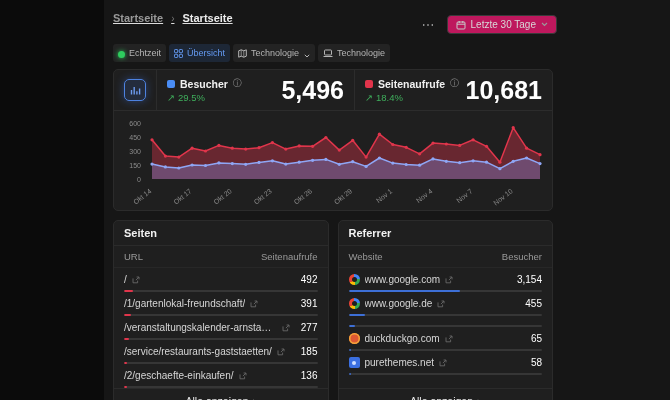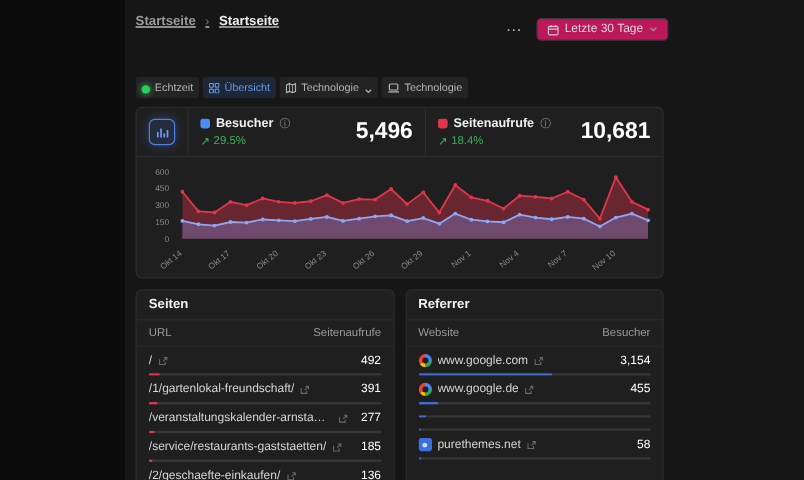--- a/index.html
+++ b/index.html
@@ -15,40 +15,40 @@
   .bc-sep{color:#777;font-size:10px;}
   .bc-current{color:#ededed;font-weight:bold;}
   .controls{display:flex;align-items:center;gap:12px;margin-top:7px;}
   .more-btn{color:#b5b5b5;font-size:13px;cursor:pointer;line-height:10px;}
   .date-btn{display:flex;align-items:center;gap:5px;background:#be185d;border:1px solid #3a3a3a;
             border-radius:4px;padding:3px 8px;font-size:10px;color:#d8d8d8;cursor:pointer;}
 
   
   .tabbar{display:flex;gap:3px;margin-top:8px;flex-wrap:nowrap;overflow:hidden;}
   .tab{display:flex;align-items:flex-end;gap:4px;background:#232323;border-radius:3px;
-       padding:4px 5px;font-size:9px;color:#b5b5b5;cursor:pointer;white-space:nowrap;flex:none;margin-top:20px;}
+       padding:4px 5px;font-size:9px;color:#b5b5b5;cursor:pointer;white-space:nowrap;flex:none;}
   .tab.selected{background:#1d2736;color:#649af2;}
   .tab .t-icon{display:flex;align-items:center;}
   .tab .chev{display:flex;align-items:center;margin-left:1px;}
 
   
   .chart-panel{margin-top:7px;background:#1f1f1f;border:1px solid #2b2b2b;border-radius:5px;overflow:hidden;width:440px;box-sizing:border-box;}
   .stats-row{display:flex;align-items:stretch;border-bottom:1px solid #2c2c2c;height:40px;}
   .icon-cell{width:42px;display:flex;align-items:center;justify-content:center;border-right:1px solid #2c2c2c;flex:none;}
   .stat-chip{width:20px;height:20px;border:1.5px solid #4d82e0;border-radius:5px;background:rgba(60,110,220,.16);
              box-shadow:0 0 9px rgba(60,110,220,.45);display:flex;align-items:center;justify-content:center;}
   .stat-cell{flex:1;display:flex;align-items:center;justify-content:space-between;padding:0 10px;min-width:0;}
   .stat-cell.second{border-left:1px solid #2c2c2c;}
   .stat-left{display:flex;flex-direction:column;gap:2px;}
   .stat-line1{display:flex;align-items:center;gap:5px;}
   .swatch{width:8px;height:8px;border-radius:2px;flex:none;}
   .stat-label{font-size:10.5px;font-weight:bold;color:#f0f0f0;}
   .info-icon{font-size:9px;color:#8d8d8d;}
   .stat-change{display:flex;align-items:center;gap:3px;font-size:9.5px;color:#3fae5c;}
-  .stat-value{font-size:19px;font-weight:bold;color:#fff;}
+  .stat-value{font-size:25px;font-weight:bold;color:#fff;}
 
   .chart-wrap{padding:5px 4px 0 4px;}
   .ax{font-size:7px;fill:#8b8b8b;font-family:"Liberation Sans",sans-serif;}
 
   
   .tables-row{display:flex;gap:9px;margin-top:9px;width:440px;}
   .data-panel{flex:1;background:#1f1f1f;border:1px solid #2b2b2b;border-radius:5px;overflow:hidden;
               display:flex;flex-direction:column;min-width:0;}
   .panel-title{padding:6px 10px;font-size:11px;font-weight:bold;color:#f2f2f2;border-bottom:1px solid #2b2b2b;}
   .col-head{display:flex;justify-content:space-between;padding:5px 10px;font-size:9.5px;color:#9a9a9a;border-bottom:1px solid #272727;}
@@ -389,20 +389,30 @@
                 <div class="bar-track">
                   <div class="bar-fill" style="width:8.3%;background:#3d6fd6"></div>
                 </div>
               </div>
               <div class="row">
                 <div class="bar-track">
                   <div class="bar-fill" style="width:3.3%;background:#3d6fd6"></div>
                 </div>
               </div>
               <div class="row">
+                <div class="row-top">
+                  <span class="favicon fav-duckduckgo"></span>
+                  <span class="row-label">duckduckgo.com</span>
+                  <span class="ext">
+                    <svg width="8" height="8" viewBox="0 0 8 8">
+                      <path d="M1 2.4v4.4h4.6V4.6M4.6 1h2.4v2.4M6.8 1.2 3.9 4.1" stroke="#909090" stroke-width="0.9" fill="none"></path>
+                    </svg>
+                  </span>
+                  <span class="row-value">65</span>
+                </div>
                 <div class="bar-track">
                   <div class="bar-fill" style="width:1.2%;background:#3d6fd6"></div>
                 </div>
               </div>
               <div class="row">
                 <div class="row-top">
                   <span class="favicon fav-purethemes"></span>
                   <span class="row-label">purethemes.net</span>
                   <span class="ext">
                     <svg width="8" height="8" viewBox="0 0 8 8">

